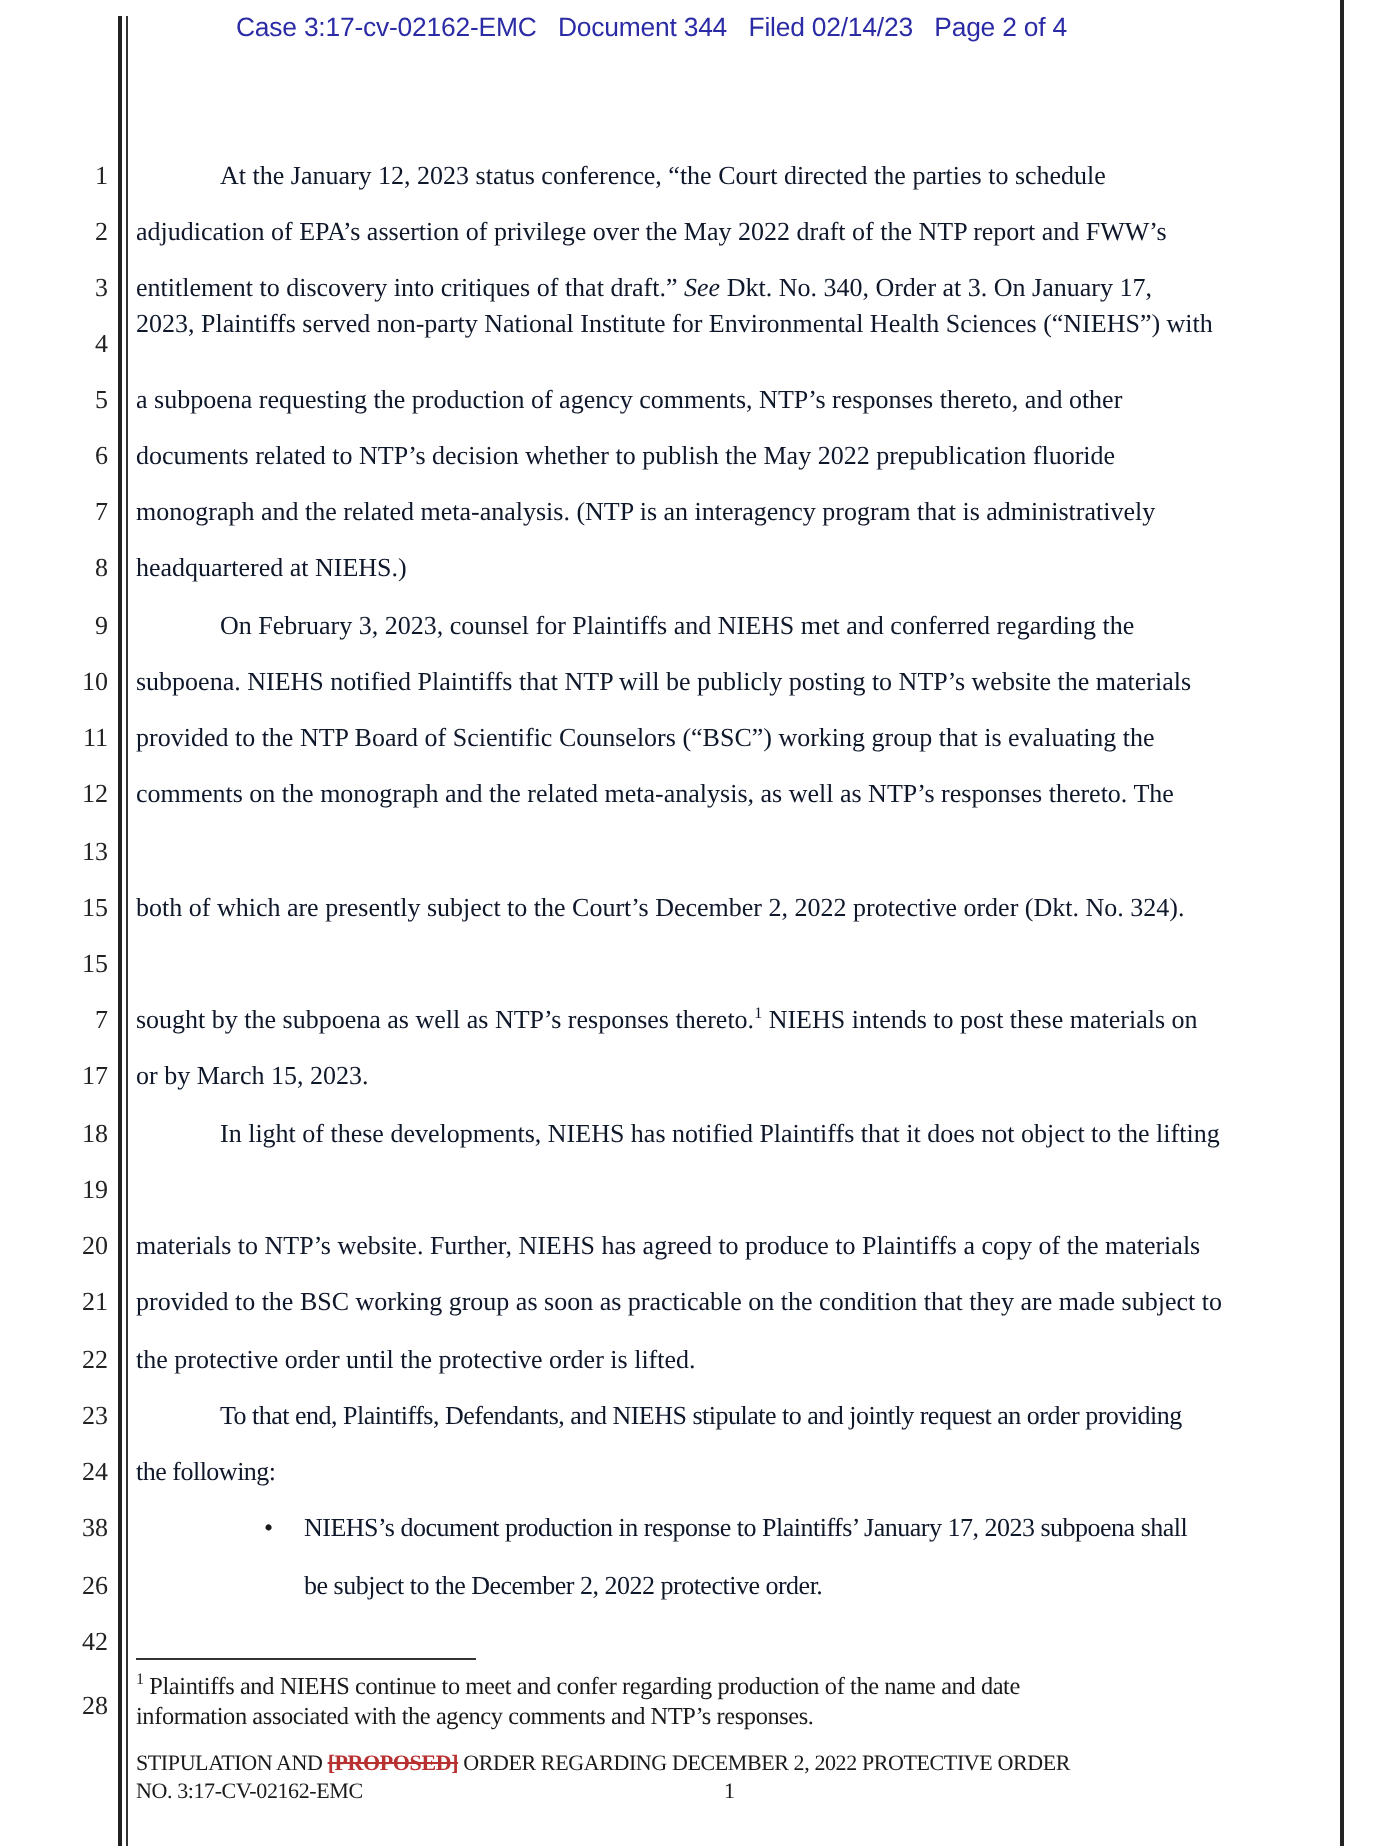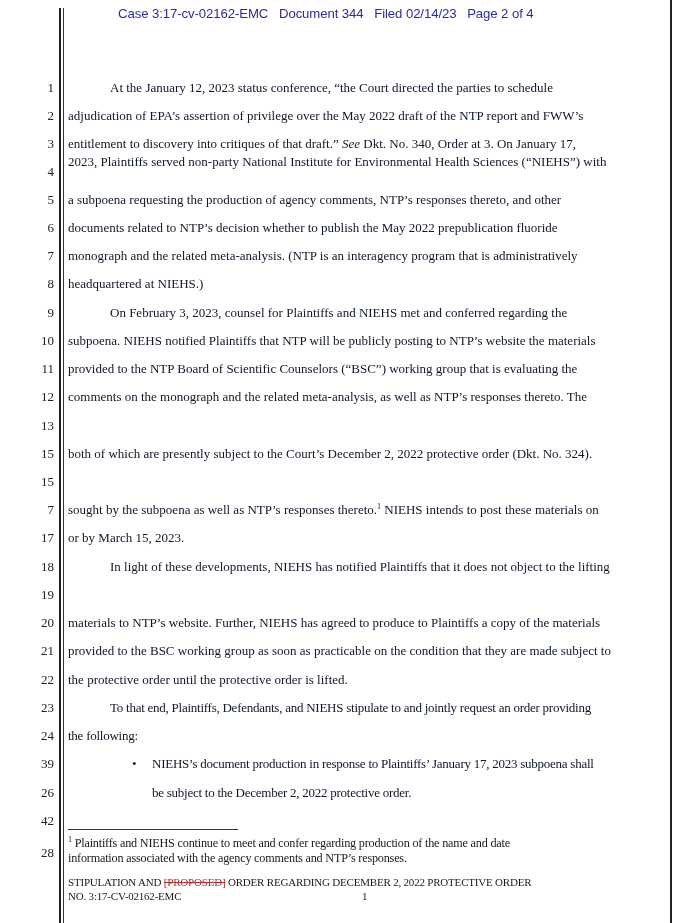--- a/index.html
+++ b/index.html
@@ -12,21 +12,21 @@
   .lineno { position: absolute; left: 30px; width: 24px; text-align: right; font-size: 13px; color: #222; }
   .tl { position: absolute; left: 68px; font-size: 13px; white-space: nowrap; color: #0f172a; }
   .indent { left: 110px; }
   .cond { letter-spacing: -0.25px; font-stretch: condensed; text-align: right; }
   .bullet-dot { position: absolute; left: 132px; font-size: 13px; }
   .bullet-text { left: 152px; }
   .fn-rule { position: absolute; left: 68px; top: 829px; width: 170px; height: 1px; background: #333; }
   .fn { position: absolute; left: 68px; font-size: 12.2px; white-space: nowrap; letter-spacing: -0.2px; }
   sup { font-size: 8px; vertical-align: 5px; }
   .footer { position: absolute; left: 68px; font-size: 11px; white-space: nowrap; letter-spacing: -0.2px; }
-  .strike { color: #b83030; text-decoration: line-through; text-decoration-color: #b83030; }
+  .strike { color: #b83030; text-decoration: line-through; text-decoration-color: #b83030; font-weight: bold; }
   .pgnum { position: absolute; left: 362px; top: 890px; font-size: 11px; }
   i { font-style: italic; }
 </style>
 </head>
 <body>
 
 <div class="page">
   <div class="rule-left-1"></div>
   <div class="rule-left-2"></div>
   <div class="rule-right"></div>
@@ -50,21 +50,21 @@
   <div class="lineno" style="top:474px">15</div>
   <div class="lineno" style="top:502px">7</div>
   <div class="lineno" style="top:530px">17</div>
   <div class="lineno" style="top:559px">18</div>
   <div class="lineno" style="top:587px">19</div>
   <div class="lineno" style="top:615px">20</div>
   <div class="lineno" style="top:643px">21</div>
   <div class="lineno" style="top:672px">22</div>
   <div class="lineno" style="top:700px">23</div>
   <div class="lineno" style="top:728px">24</div>
-  <div class="lineno" style="top:756px">39</div>
+  <div class="lineno" style="top:756px">38</div>
   <div class="lineno" style="top:785px">26</div>
   <div class="lineno" style="top:813px">42</div>
   <div class="lineno" style="top:845px">28</div>
 
   <div class="tl indent" style="top:80px">At the January 12, 2023 status conference, “the Court directed the parties to schedule</div>
   <div class="tl" style="top:108px">adjudication of EPA’s assertion of privilege over the May 2022 draft of the NTP report and FWW’s</div>
   <div class="tl" style="top:136px"><span>entitlement to discovery into critiques of that draft.”  </span><i>See</i><span> Dkt. No. 340, Order at 3.  On January 17,</span></div>
   <div class="tl" style="top:154px">2023, Plaintiffs served non-party National Institute for Environmental Health Sciences (“NIEHS”) with</div>
   <div class="tl" style="top:192px">a subpoena requesting the production of agency comments, NTP’s responses thereto, and other</div>
   <div class="tl" style="top:220px">documents related to NTP’s decision whether to publish the May 2022 prepublication fluoride</div>

